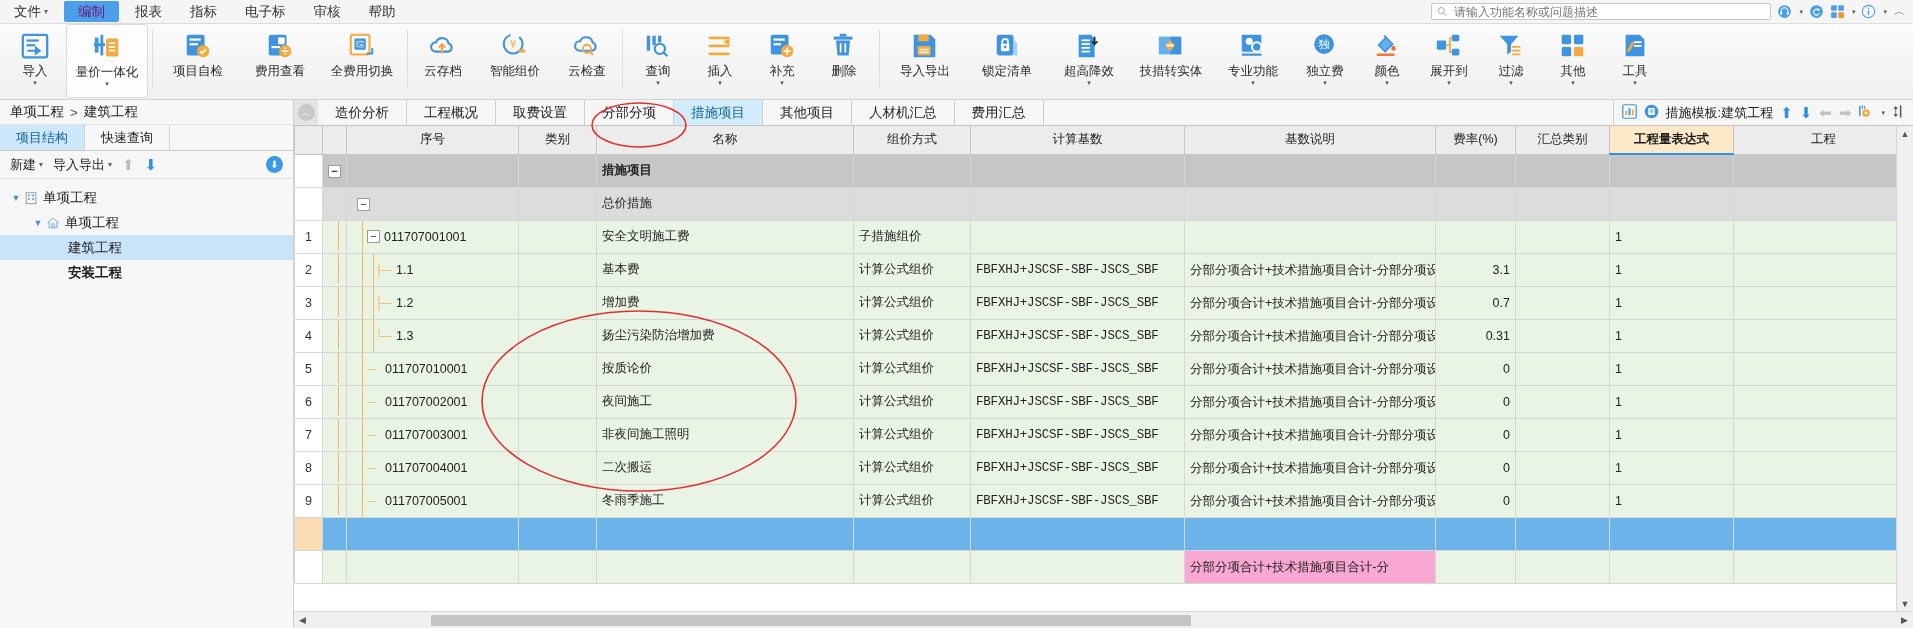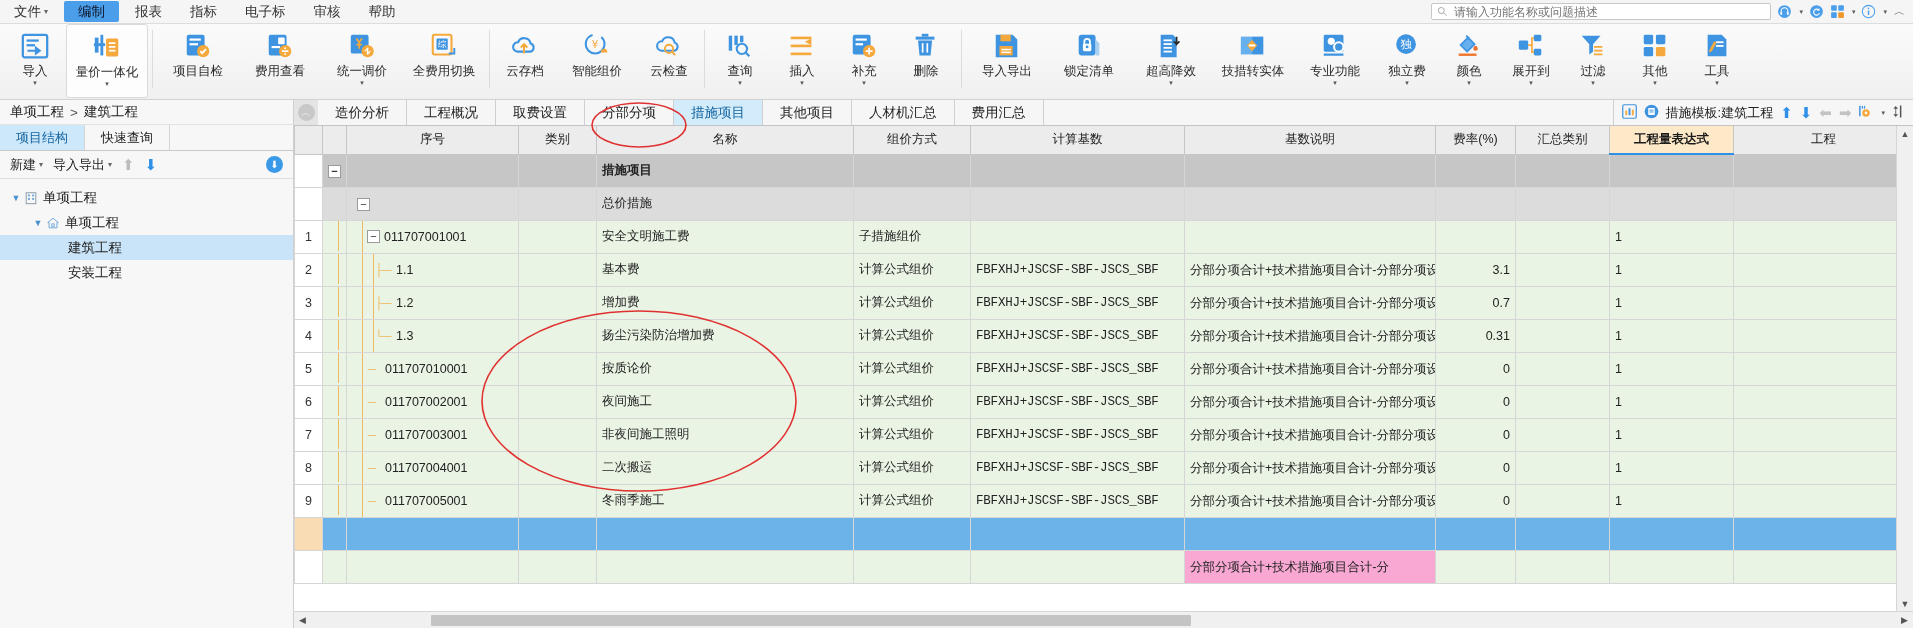--- a/index.html
+++ b/index.html
@@ -20,21 +20,21 @@
     height: 24px; min-height: 24px;
     background: #f5f5f5;
     border-bottom: 1px solid #dcdcdc;
     display: flex; align-items: stretch;
     position: relative;
   }
   .menu-item {
     padding: 0 14px; display: flex; align-items: center;
     font-size: 13.5px; color: #333; cursor: default; white-space: nowrap;
   }
-  .menu-item.active { background: #4a9eea; color: #0f172a; border-radius: 2px; margin: 1px 2px; }
+  .menu-item.active { background: #4a9eea; color: #701a75; border-radius: 2px; margin: 1px 2px; }
   .menu-caret { font-size: 8px; margin-left: 3px; color:#666; }
   .menubar-right {
     margin-left: auto; display: flex; align-items: center; gap: 6px; padding-right: 8px;
   }
   .search-box {
     width: 340px; height: 17px; background: #fff; border: 1px solid #c8c8c8;
     border-radius: 2px; display: flex; align-items: center; padding: 0 5px; gap: 4px;
   }
   .search-box input {
     border: none; outline: none; width: 100%; font-size: 12px; color: #888;
@@ -299,33 +299,20 @@
           <rect x="7" y="16" width="9" height="2.3" fill="#fff"></rect>
           <circle cx="21.5" cy="21.5" r="6.5" fill="#f5a93c"></circle>
           <rect x="18" y="20.6" width="7" height="1.8" fill="#fff"></rect>
           <circle cx="21.5" cy="18.4" r="1" fill="#fff"></circle>
             <circle cx="21.5" cy="24.4" r="1" fill="#fff"></circle>
         </svg>
         </span>
       <span class="rb-lbl">费用查看</span>
     </div>
 
-    <div class="rb-btn wide">
-      <span class="rb-ico">
-        <svg width="30" height="30" viewBox="0 0 32 32">
-          <rect x="4" y="4" width="19" height="20" rx="2" fill="#3e94e0"></rect>
-          <path d="M10 8l3 4 3-4M13 12v7M10 14.5h6" stroke="#f5a93c" stroke-width="1.9" fill="none"></path>
-          <circle cx="22" cy="21.5" r="6.5" fill="#f5a93c"></circle>
-          <rect x="21.2" y="17.8" width="1.6" height="7.4" fill="#fff"></rect>
-          <path d="M19 21.5l2.5-2.5M25 21.5l-2.5 2.5" stroke="#fff" stroke-width="1.3"></path>
-        </svg>
-        </span>
-      <span class="rb-lbl">统一调价</span>
-      <span class="rb-arrow">▾</span>
-    </div>
 
     <div class="rb-btn wide">
       <span class="rb-ico">
         <svg width="30" height="30" viewBox="0 0 32 32">
           <rect x="4" y="4" width="20" height="21" rx="2" fill="none" stroke="#f5a93c" stroke-width="2.2"></rect>
           <rect x="8" y="8" width="12" height="12" rx="1" fill="#3e94e0"></rect>
           <text x="14" y="17.5" font-size="9" fill="#fff" text-anchor="middle" font-family="DejaVu Sans">综</text>
           <path d="M21 24l6 0 0-6" stroke="#3e94e0" stroke-width="2" fill="none"></path>
         </svg>
         </span>
@@ -624,21 +611,21 @@
             <svg width="14" height="14" viewBox="0 0 16 16">
               <path d="M8 2.5L14 7.5H12.5v6h-9v-6H2z" fill="none" stroke="#6fa8dc" stroke-width="1.1"></path>
               <rect x="6.6" y="9" width="2.8" height="2.8" fill="none" stroke="#6fa8dc" stroke-width="1"></rect>
             </svg>
             </span>
           <span>单项工程</span>
         </div>
         <div class="tnode sel" style="padding-left:68px;">
           <span>建筑工程</span>
         </div>
-        <div class="tnode" style="padding-left:68px;">
+        <div class="tnode" style="padding-left:68px;font-weight:bold;">
           <span>安装工程</span>
         </div>
       </div>
     </div>
 
     <div class="right" style="position:relative;">
 
       <div class="tabstrip">
         <div class="collapse-btn">
           <span class="cb-circle">︿</span>

